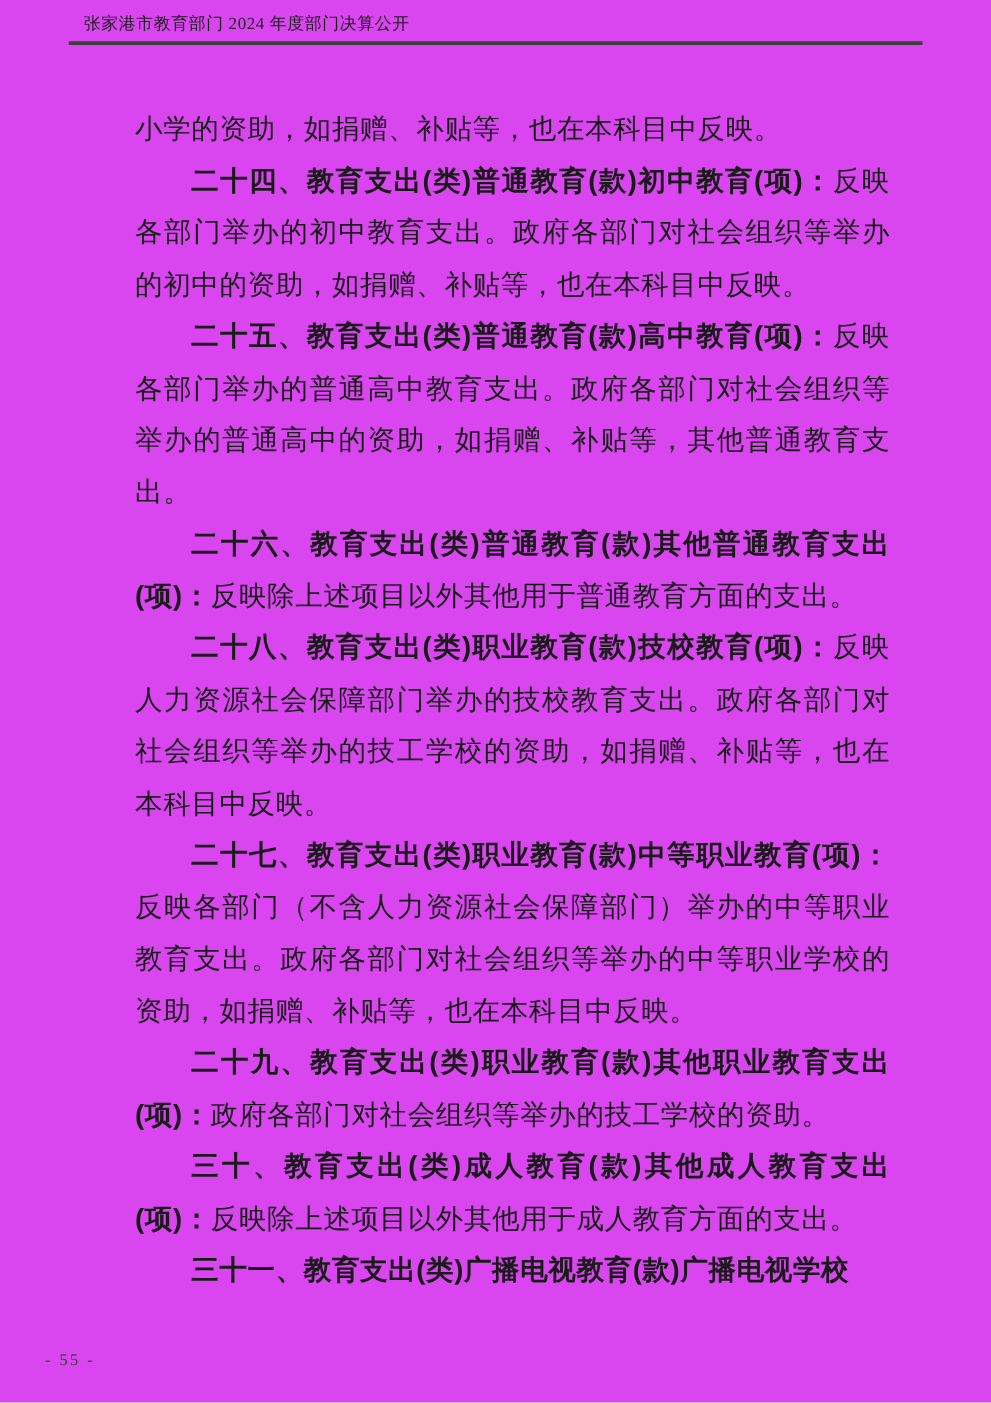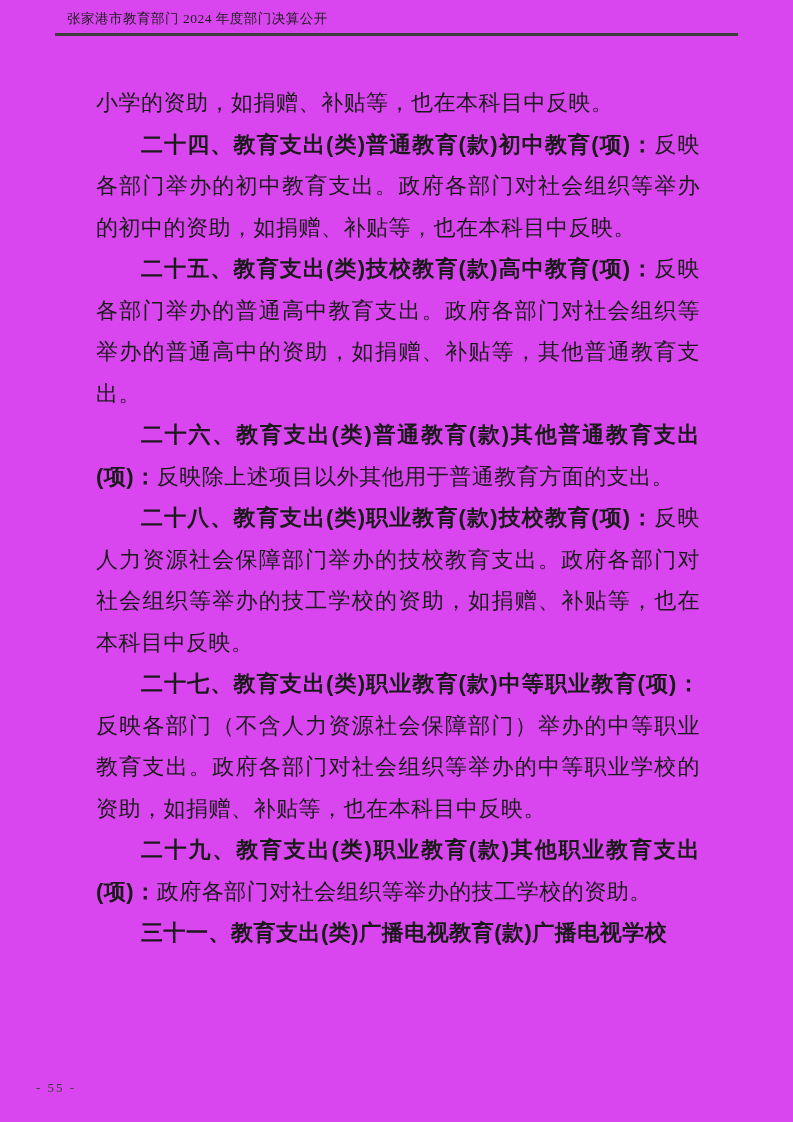--- a/index.html
+++ b/index.html
@@ -31,21 +31,21 @@
     padding-left: 12px;
     font-size: 13.5px;
     letter-spacing: 0.5px;
     color: #1c1c1c;
     line-height: 18px;
     white-space: nowrap;
   }
   
   .doc-body {
     position: absolute;
-    left: 96px;
+    left: 108px;
     top: 82px;
     width: 604px;
     font-size: 22px;
     line-height: 41.5px;
     color: #1a1a1a;
     text-align: justify;
     text-justify: inter-ideograph;
     letter-spacing: 0.5px;
   }
   .doc-body p {
@@ -77,25 +77,26 @@
 
 <div class="page">
 
   <div class="page-header">
     <div class="header-title">张家港市教育部门 2024 年度部门决算公开</div>
   </div>
 
   <div class="doc-body">
     <p class="continuation"><strong></strong><span>小学的资助，如捐赠、补贴等，也在本科目中反映。</span></p>
     <p><strong>二十四、教育支出(类)普通教育(款)初中教育(项)：</strong><span>反映各部门举办的初中教育支出。政府各部门对社会组织等举办的初中的资助，如捐赠、补贴等，也在本科目中反映。</span></p>
-    <p><strong>二十五、教育支出(类)技校教育(款)高中教育(项)：</strong><span>反映各部门举办的普通高中教育支出。政府各部门对社会组织等举办的普通高中的资助，如捐赠、补贴等，其他普通教育支出。</span></p>
+    <p><strong>二十五、教育支出(类)普通教育(款)高中教育(项)：</strong><span>反映各部门举办的普通高中教育支出。政府各部门对社会组织等举办的普通高中的资助，如捐赠、补贴等，其他普通教育支出。</span></p>
     <p><strong>二十六、教育支出(类)普通教育(款)其他普通教育支出(项)：</strong><span>反映除上述项目以外其他用于普通教育方面的支出。</span></p>
     <p><strong>二十八、教育支出(类)职业教育(款)技校教育(项)：</strong><span>反映人力资源社会保障部门举办的技校教育支出。政府各部门对社会组织等举办的技工学校的资助，如捐赠、补贴等，也在本科目中反映。</span></p>
     <p><strong>二十七、教育支出(类)职业教育(款)中等职业教育(项)：</strong><span>反映各部门（不含人力资源社会保障部门）举办的中等职业教育支出。政府各部门对社会组织等举办的中等职业学校的资助，如捐赠、补贴等，也在本科目中反映。</span></p>
     <p><strong>二十九、教育支出(类)职业教育(款)其他职业教育支出(项)：</strong><span>政府各部门对社会组织等举办的技工学校的资助。</span></p>
+    <p><strong>三十、教育支出(类)成人教育(款)其他成人教育支出(项)：</strong><span>反映除上述项目以外其他用于成人教育方面的支出。</span></p>
     <p><strong>三十一、教育支出(类)广播电视教育(款)广播电视学校</strong><span></span></p>
   </div>
 
   <div class="page-footer">
     <span>- 55 -</span>
   </div>
 
 </div>
 
 </body></html>

